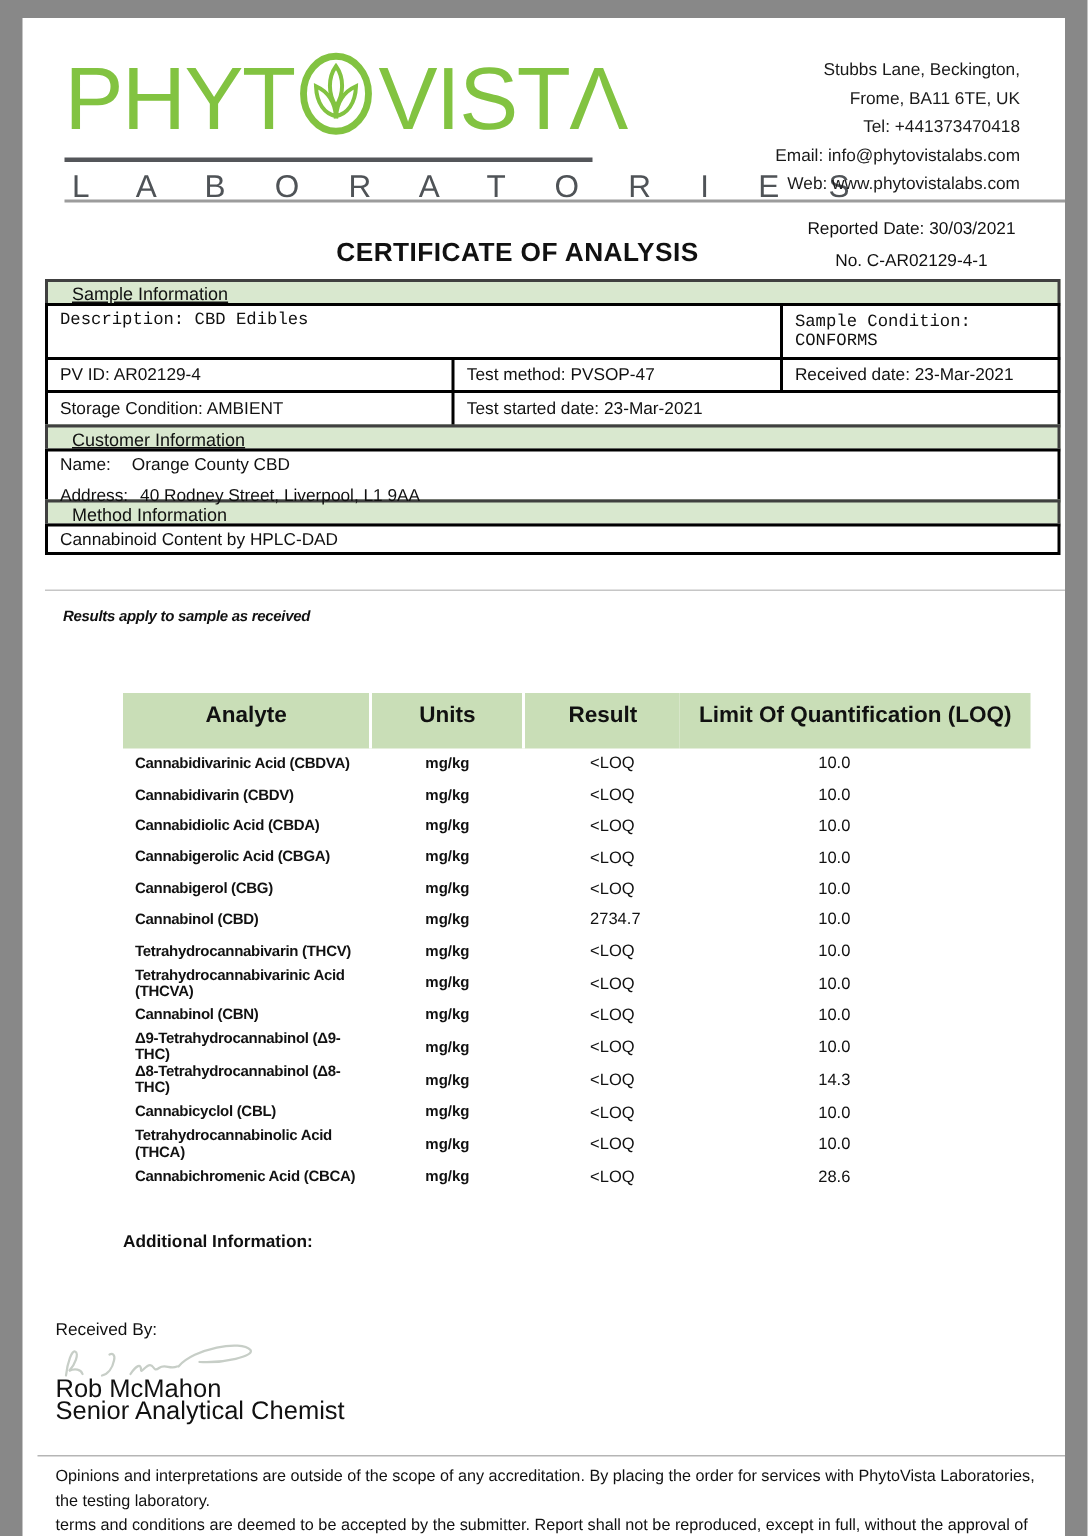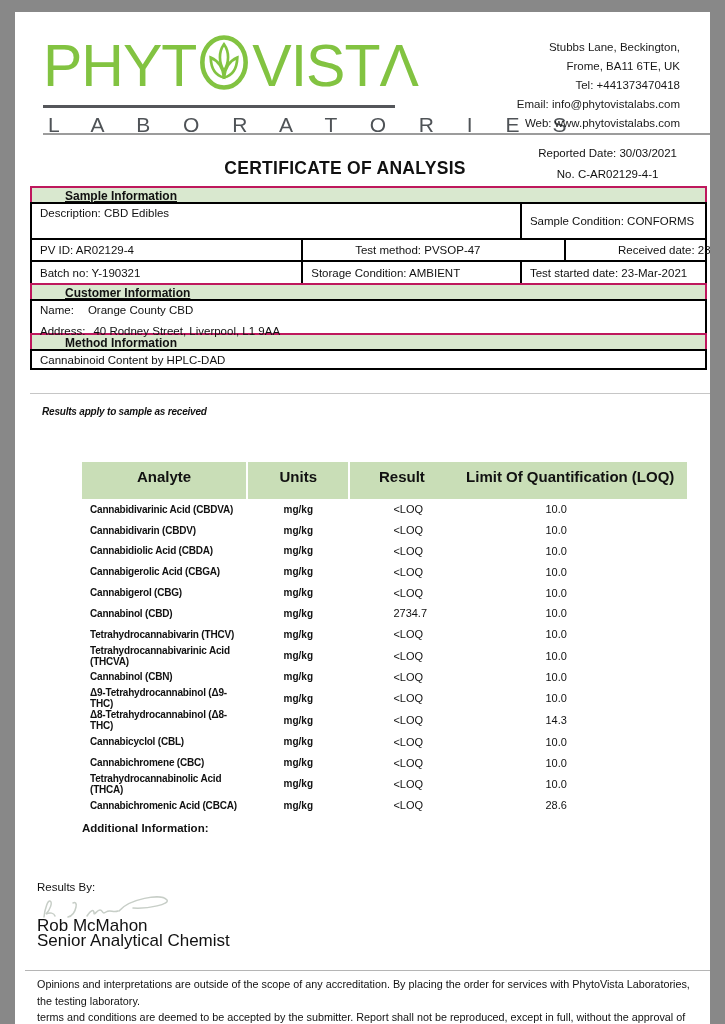--- a/index.html
+++ b/index.html
@@ -19,30 +19,30 @@
   .contact { position:absolute; right:30px; top:26px; text-align:right;
              font-size:11.5px; line-height:19px; color:#1a1a1a; }
   .hdr-rule { position:absolute; left:28px; top:121px; width:682px; height:2px; background:#9c9c9c; }
   
   .coa-title { position:absolute; left:150px; top:146px; width:360px; text-align:center;
                font-size:17.5px; font-weight:bold; letter-spacing:0.3px; }
   .report-meta { position:absolute; right:33px; top:131px; text-align:center;
                  font-size:11.5px; line-height:21px; }
   
   .info { position:absolute; left:15px; top:174px; width:677px; font-size:11.5px; }
-  .sec-bar { background:#d9e8cf; border:2px solid #be185d; height:18px; line-height:14px;
-             padding:1px 0 0 33px; font-weight:bold; font-size:12px; }
+  .sec-bar { background:#d9e8cf; border:2px solid #404040; height:18px; line-height:14px;
+             padding:1px 0 0 16px; font-weight:normal; font-size:12px; }
   .sec-bar.u { text-decoration:underline; }
   .ibox { border:2px solid #000; margin-top:-2px; background:#fff; }
   .grid2 { display:grid; grid-template-columns:72.8% 27.2%; }
   .grid3 { display:grid; grid-template-columns:40.3% 32.5% 27.2%; }
   .cell { padding:3px 4px 0 8px; border-right:2px solid #000; }
   .cell:last-child { border-right:none; }
   .vmid { display:flex; align-items:center; padding-top:0; }
-  .h40 { height:38px; } .h26 { height:24px;gap:44px; } .h27 { height:25px; }
+  .h40 { height:38px;font-family:Liberation Mono, monospace; } .h26 { height:24px; } .h27 { height:25px; }
   .name-box { height:36px; padding:3px 8px 0 8px; }
   .name-line span.val { margin-left:14px; }
   .addr-line { margin-top:9px; }
   .addr-line span.val { margin-left:8px; }
   .method-box { height:21px; display:flex; align-items:center; padding-left:8px; }
   .soft-rule { position:absolute; left:15px; top:381px; width:695px; height:1px; background:#c6c6c6; }
   .results-note { position:absolute; left:27px; top:394px; font-size:10px;
                   font-weight:bold; font-style:italic; letter-spacing:-0.2px; }
   
   .rt { position:absolute; left:67px; top:450px; width:605px; border-collapse:collapse; table-layout:fixed; }
@@ -108,21 +108,20 @@
     <div class="ibox grid2 h40">
       <div class="cell">Description: CBD Edibles</div>
       <div class="cell vmid">Sample Condition: CONFORMS</div>
     </div>
     <div class="ibox grid3 h26">
       <div class="cell vmid">PV ID: AR02129-4</div>
       <div class="cell vmid">Test method: PVSOP-47</div>
       <div class="cell vmid">Received date: 23-Mar-2021</div>
     </div>
     <div class="ibox grid3 h27">
-      <div class="cell vmid">Batch no: Y-190321</div>
       <div class="cell vmid">Storage Condition: AMBIENT</div>
       <div class="cell vmid">Test started date: 23-Mar-2021</div>
     </div>
 
     <div class="sec-bar u" style="margin-top:-2px;">Customer Information</div>
     <div class="ibox name-box">
       <div class="name-line">
         <span>Name:</span><span class="val">Orange County CBD</span>
       </div>
       <div class="addr-line">
@@ -220,43 +219,37 @@
           <td class="r">&lt;LOQ</td>
           <td class="q">14.3</td>
         </tr>
       <tr>
           <td class="a">Cannabicyclol (CBL)</td>
           <td class="u">mg/kg</td>
           <td class="r">&lt;LOQ</td>
           <td class="q">10.0</td>
         </tr>
       <tr>
-          <td class="a">Cannabichromene (CBC)</td>
-          <td class="u">mg/kg</td>
-          <td class="r">&lt;LOQ</td>
-          <td class="q">10.0</td>
-        </tr>
-      <tr>
           <td class="a">Tetrahydrocannabinolic Acid (THCA)</td>
           <td class="u">mg/kg</td>
           <td class="r">&lt;LOQ</td>
           <td class="q">10.0</td>
         </tr>
       <tr>
           <td class="a">Cannabichromenic Acid (CBCA)</td>
           <td class="u">mg/kg</td>
           <td class="r">&lt;LOQ</td>
           <td class="q">28.6</td>
         </tr>
     </tbody>
   </table>
 
   <div class="addl">Additional Information:</div>
 
-  <div class="reviewed">Results By:</div>
+  <div class="reviewed">Received By:</div>
 
   <div class="sig">
     <svg width="145" height="30" viewBox="0 0 145 30">
       <g fill="none" stroke="#c7cec7" stroke-width="1.5" stroke-linecap="round">
         <path d="M7 25 C8 16,11 8,13 9 C16 10,13 18,9 22 C13 20,17 21,18 24"></path>
         <path d="M36 11 C38 10,40 11,39 15 C38 20,35 24,31 25"></path>
         <path d="M50 24 C54 18,57 17,57 21 C57 24,60 18,63 18 C66 18,65 23,69 20 C73 17,76 21,81 19"></path>
         <path d="M82 19 C92 7,124 1,130 8 C133 12,112 17,96 16"></path>
       </g>
     </svg>

